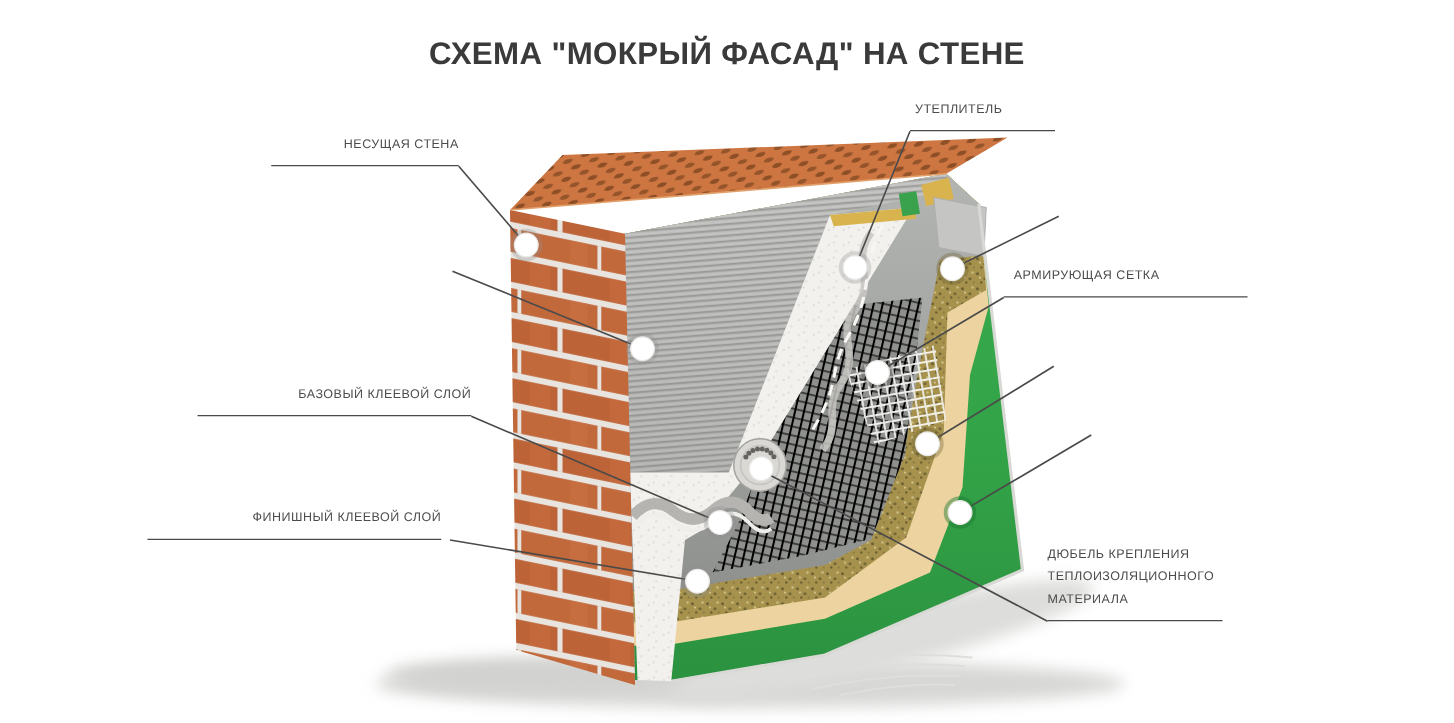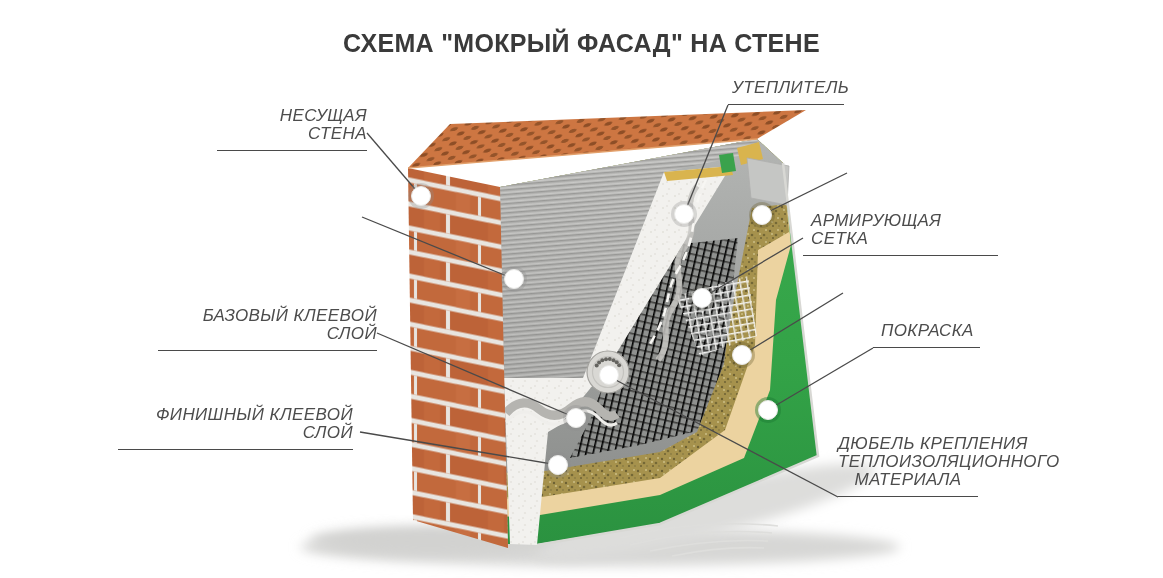--- a/index.html
+++ b/index.html
@@ -1,25 +1,25 @@
 <!DOCTYPE html>
 <html><head>
 <meta charset="utf-8">
 <style>
   html,body{margin:0;padding:0;background:#ffffff;}
   .stage{position:relative;width:1163px;height:578px;background:#ffffff;overflow:hidden;
          font-family:"Liberation Sans",sans-serif;}
   .title{position:absolute;top:29px;left:0;width:100%;text-align:center;
          font-size:25px;font-weight:bold;color:#3a3a3a;letter-spacing:.3px;}
   svg.art{position:absolute;left:0;top:0;}
-  .lbl{position:absolute;font-size:17px;color:#4c4c4c;letter-spacing:.4px;
-       line-height:18px;padding-bottom:7px;border-bottom:1.2px solid #4a4a4a;font-style:italic;}
+  .lbl{position:absolute;font-size:10px;color:#4c4c4c;letter-spacing:.4px;
+       line-height:18px;padding-bottom:7px;border-bottom:1.2px solid #4a4a4a;}
   .lbl span{white-space:pre-line;display:block;}
   .lbl.c{text-align:right;}
-  .lbl.nw span{white-space:pre;text-align:center;}
+  .lbl.nw span{white-space:pre;}
 </style>
 </head>
 <body>
 
 <div class="stage">
 
   <div class="title">СХЕМА "МОКРЫЙ ФАСАД" НА СТЕНЕ</div>
 
   <svg class="art" width="1163" height="578" viewBox="0 0 1163 578">
     <defs>
@@ -230,22 +230,19 @@
   <div class="lbl c" style="left:118px;top:406px;width:235px">
       <span>ФИНИШНЫЙ КЛЕЕВОЙ СЛОЙ</span>
     </div>
 
   <div class="lbl" style="left:728px;top:79px;width:112px;padding-left:4px">
       <span>УТЕПЛИТЕЛЬ</span>
     </div>
   <div class="lbl" style="left:803px;top:212px;width:187px;padding-left:8px">
       <span>АРМИРУЮЩАЯ СЕТКА</span>
     </div>
-  <div class="lbl" style="left:873px;top:322px;width:99px;padding-left:8px">
-      <span>ПОКРАСКА</span>
-    </div>
   <div class="lbl nw" style="left:838px;top:435px;width:140px">
       <span>ДЮБЕЛЬ КРЕПЛЕНИЯ
 ТЕПЛОИЗОЛЯЦИОННОГО
 МАТЕРИАЛА</span>
     </div>
 
 </div>
 
 </body></html>

